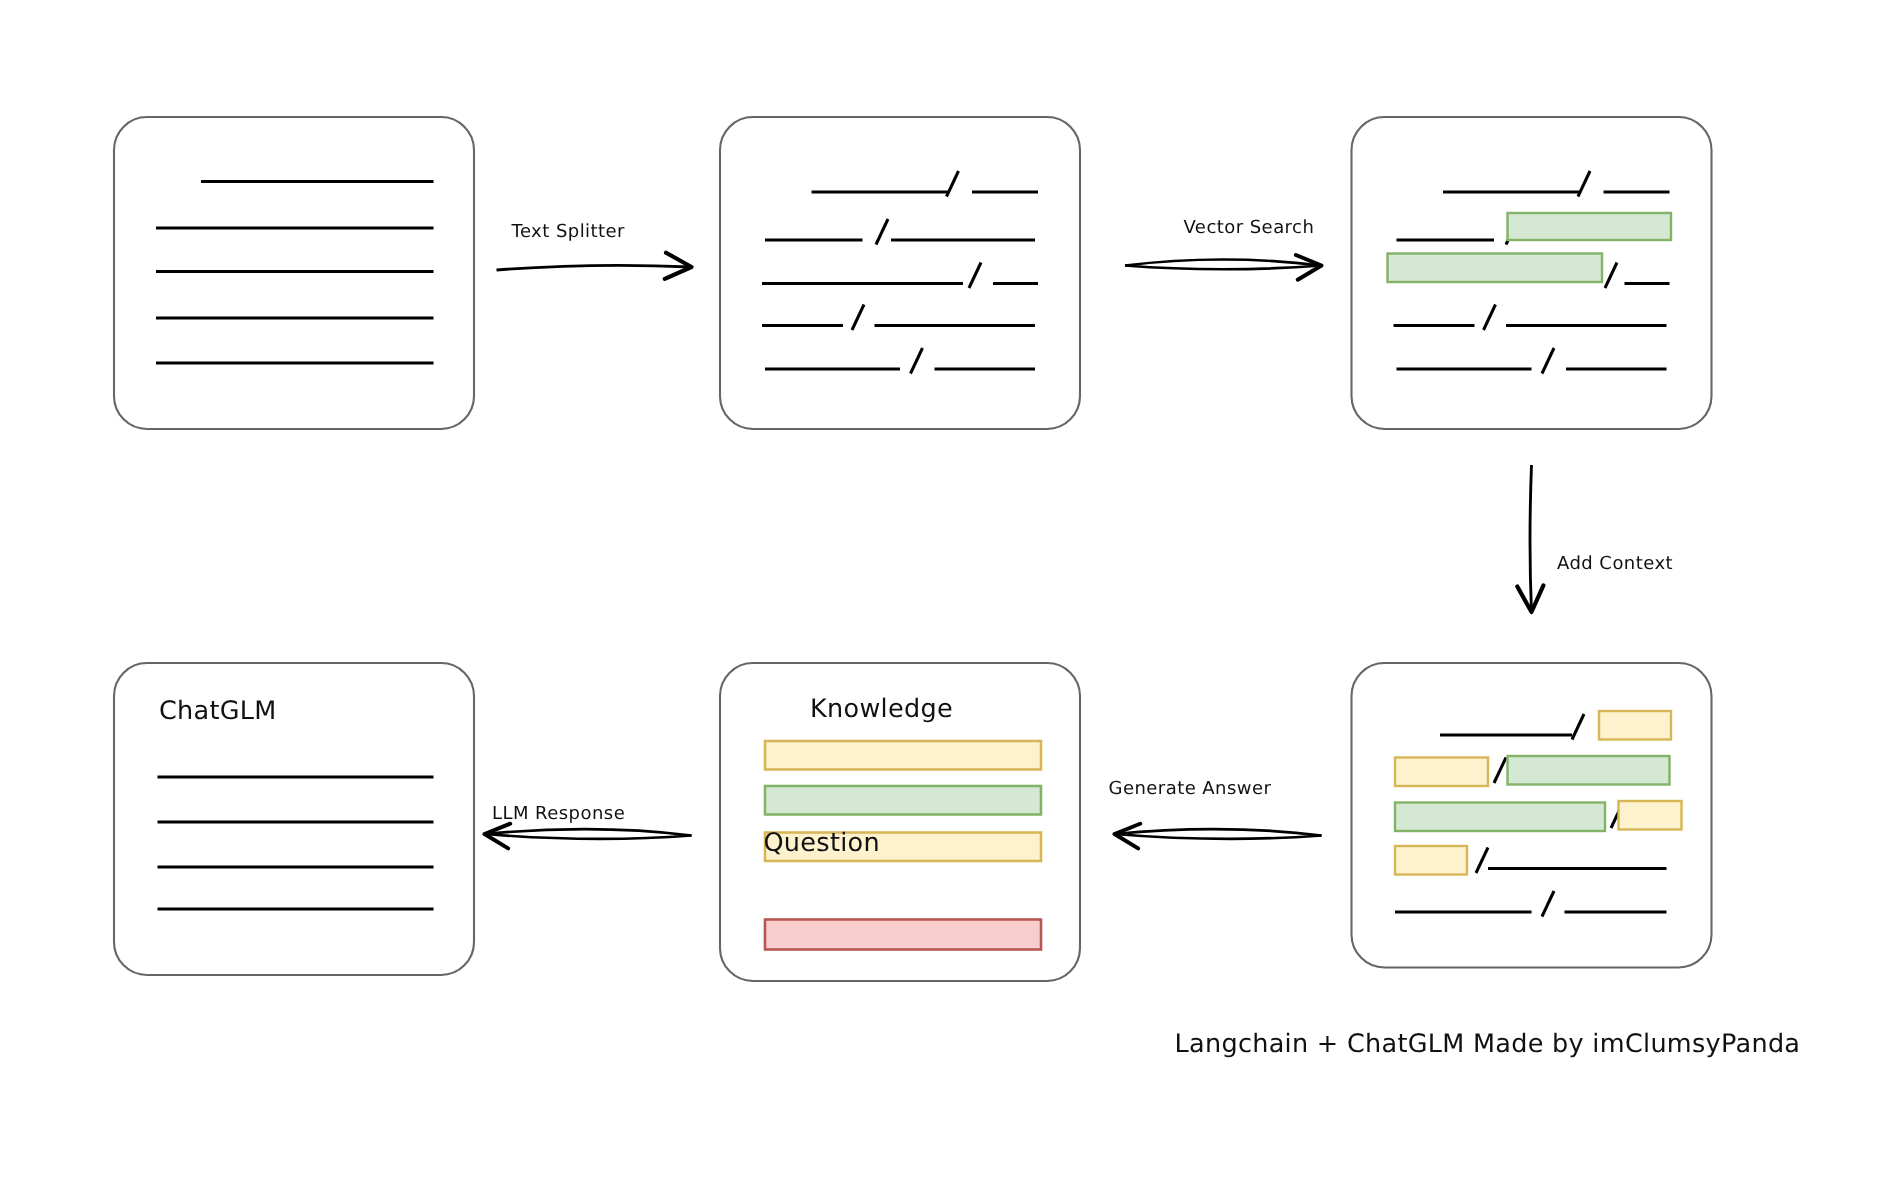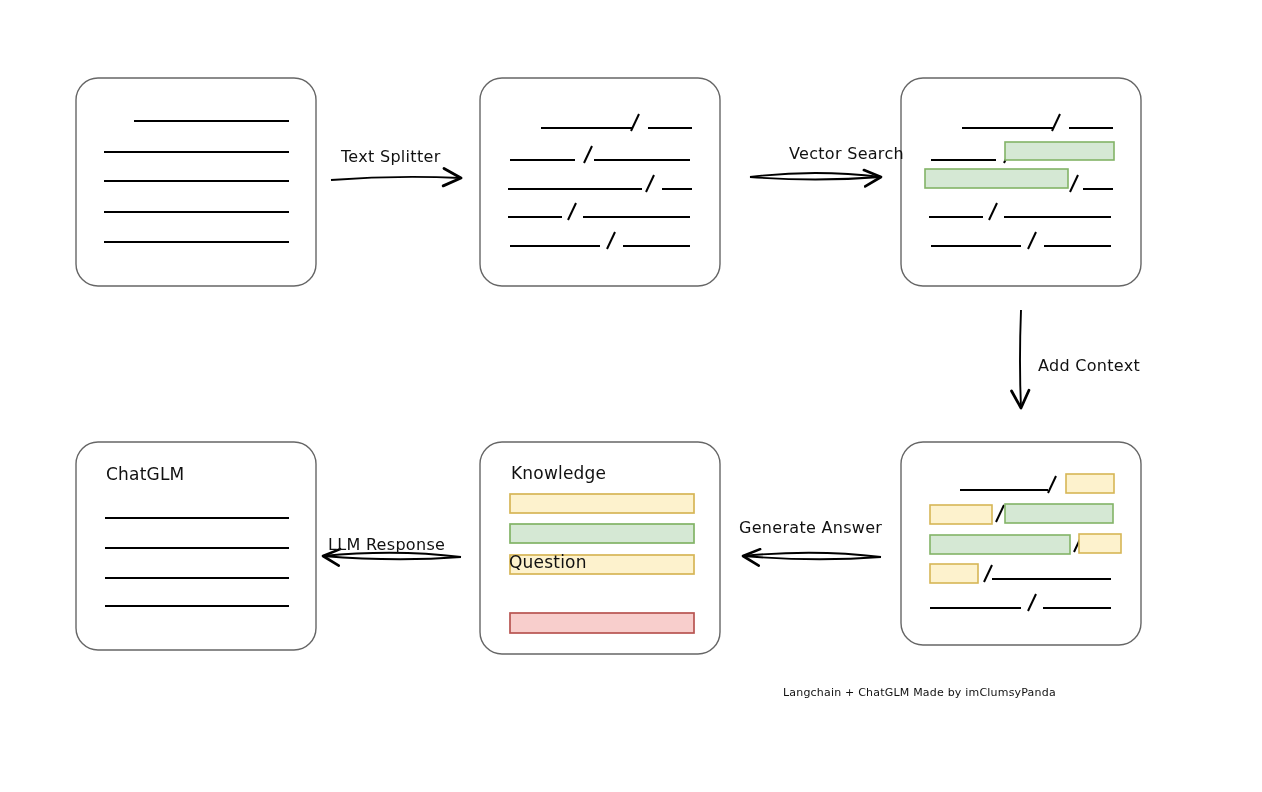--- a/index.html
+++ b/index.html
@@ -16,37 +16,37 @@
   }
   #canvas {
     position: absolute;
     left: 0; top: 0;
     width: 1262px;
     height: 792px;
   }
   .label {
     position: absolute;
     font-family: "DejaVu Sans", sans-serif;
-    font-size: 16px;
+    font-size: 12px;
     color: #111111;
     white-space: nowrap;
     letter-spacing: 0.3px;
   }
   .box-title {
     position: absolute;
     font-family: "DejaVu Sans", sans-serif;
     font-size: 17px;
     color: #111111;
     white-space: nowrap;
     letter-spacing: 0.2px;
   }
   .footer-note {
     position: absolute;
     font-family: "DejaVu Sans", sans-serif;
-    font-size: 11px;
+    font-size: 17px;
     color: #111111;
     white-space: nowrap;
     letter-spacing: 0.2px;
   }
 </style>
 </head>
 <body>
 
 <svg id="canvas" viewBox="0 0 1262 792" xmlns="http://www.w3.org/2000/svg">
 
@@ -205,25 +205,25 @@
       <line x1="105" y1="606" x2="289" y2="606"></line>
     </g>
   </g>
 
 </svg>
 
 <div class="label" style="left:341px; top:147px;">Text Splitter</div>
 
 <div class="label" style="left:789px; top:144px;">Vector Search</div>
 
-<div class="label" style="left:1038px; top:356px;">Add Context</div>
+<div class="label" style="left:1038px; top:368px;">Add Context</div>
 
 <div class="label" style="left:739px; top:518px;">Generate Answer</div>
 
 <div class="label" style="left:328px; top:524px;margin-top:11px;">LLM Response</div>
 
 <div class="box-title" style="left:106px; top:464px;">ChatGLM</div>
 
-<div class="box-title" style="left:511px; top:463px;text-align:center;">Knowledge</div>
+<div class="box-title" style="left:540px; top:463px;text-align:center;">Knowledge</div>
 
 <div class="box-title" style="left:509px; top:552px;">Question</div>
 
 <div class="footer-note" style="left:783px; top:686px;">Langchain + ChatGLM Made by imClumsyPanda</div>
 
 </body></html>

